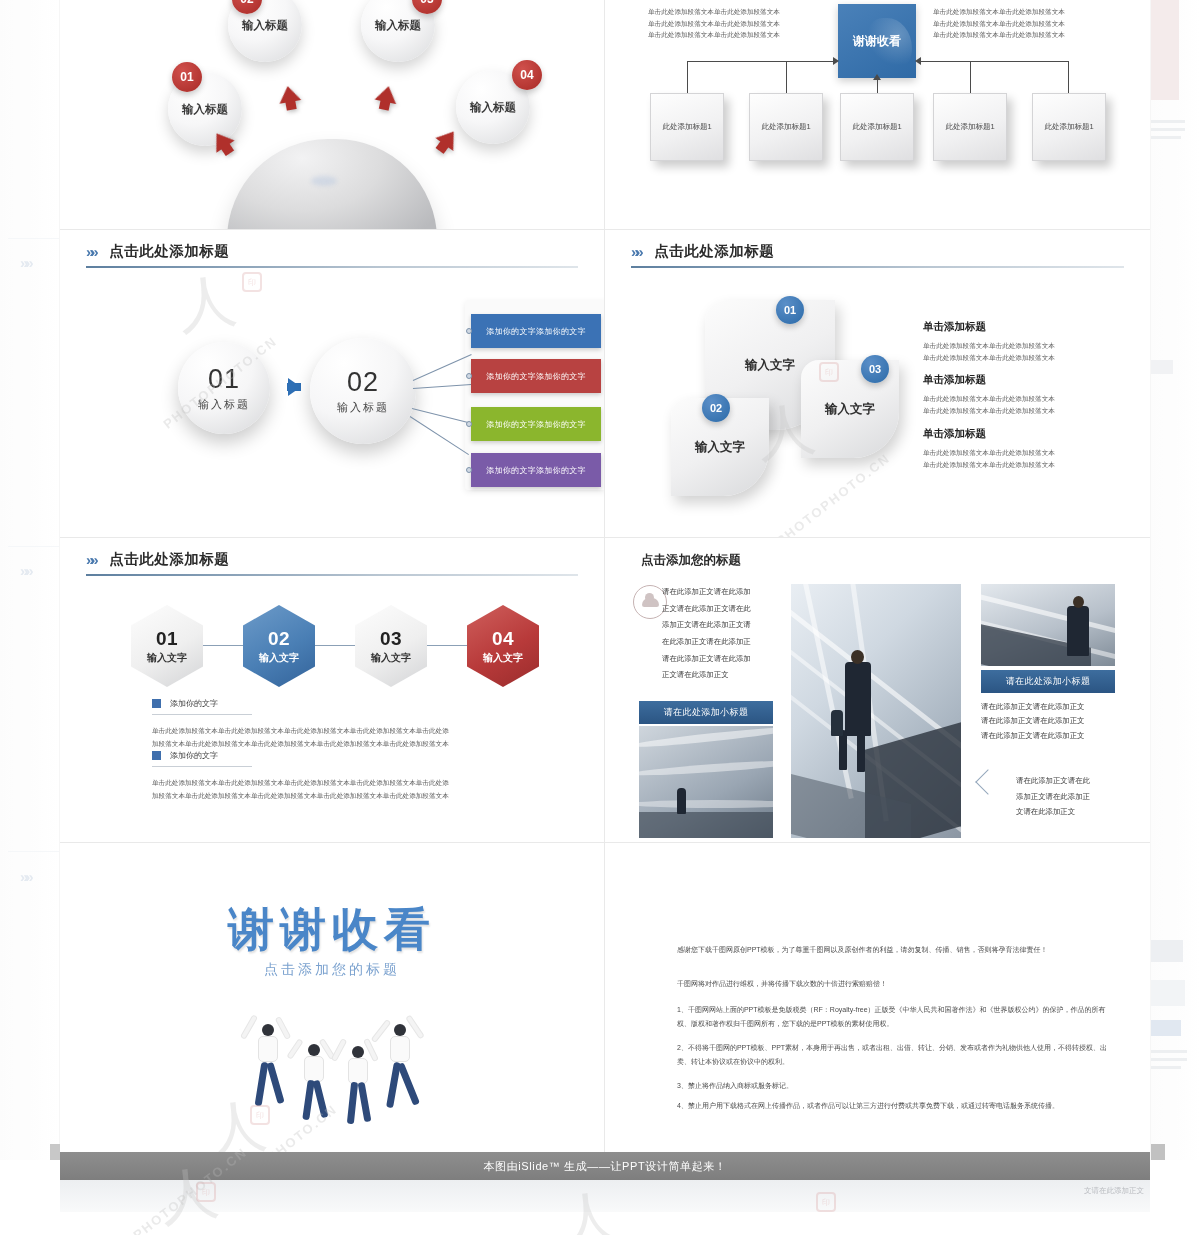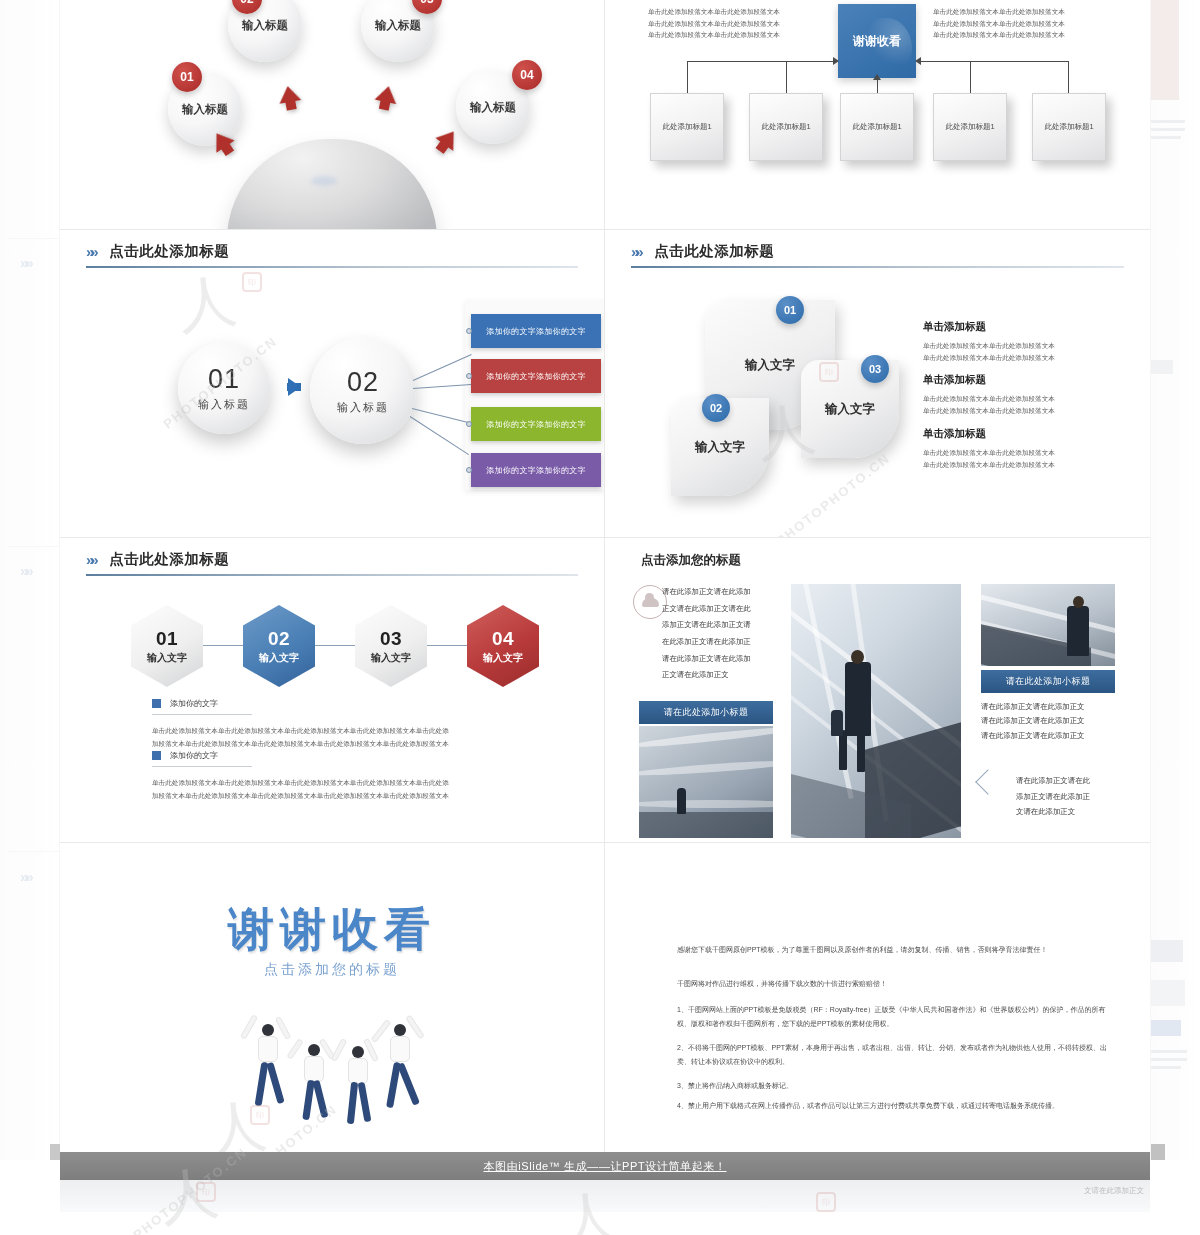--- a/index.html
+++ b/index.html
@@ -231,21 +231,21 @@
   
   .cr-title { position:absolute; width:100%; text-align:center; top:28px; font-size:21px; font-weight:bold; color:#262626; letter-spacing:2px;}
   .cr-sub { position:absolute; width:100%; text-align:center; top:66px; font-size:8.5px; color:#b9c98a; letter-spacing:.6px;}
   .cr-p { position:absolute; left:72px; right:42px; font-size:7px; line-height:1.95; color:#4b4b4b; }
 
   
   .footer {
     position: absolute; left: 60px; top: 1152px; width: 1090px; height: 28px;
     background: linear-gradient(180deg,#8e8e8e,#7e7e7e);
     color: #ffffff; font-size: 11px;
-    display: flex; align-items: center; justify-content: center; letter-spacing: .6px; text-decoration: underline;
+    display: flex; align-items: center; justify-content: center; letter-spacing: .6px;
   }
   .under-strip {
     position:absolute; left:60px; top:1180px; width:1090px; height:32px;
     background: linear-gradient(180deg,#e6e9ec,#f7f8f9); opacity:.75;
   }
   .under-text { position:absolute; right:56px; top:1186px; font-size:7.5px; color:#b9bcc0; }
 
   
   .wm { position: absolute; pointer-events: none; user-select: none; opacity: .30; }
   .wm-text {

